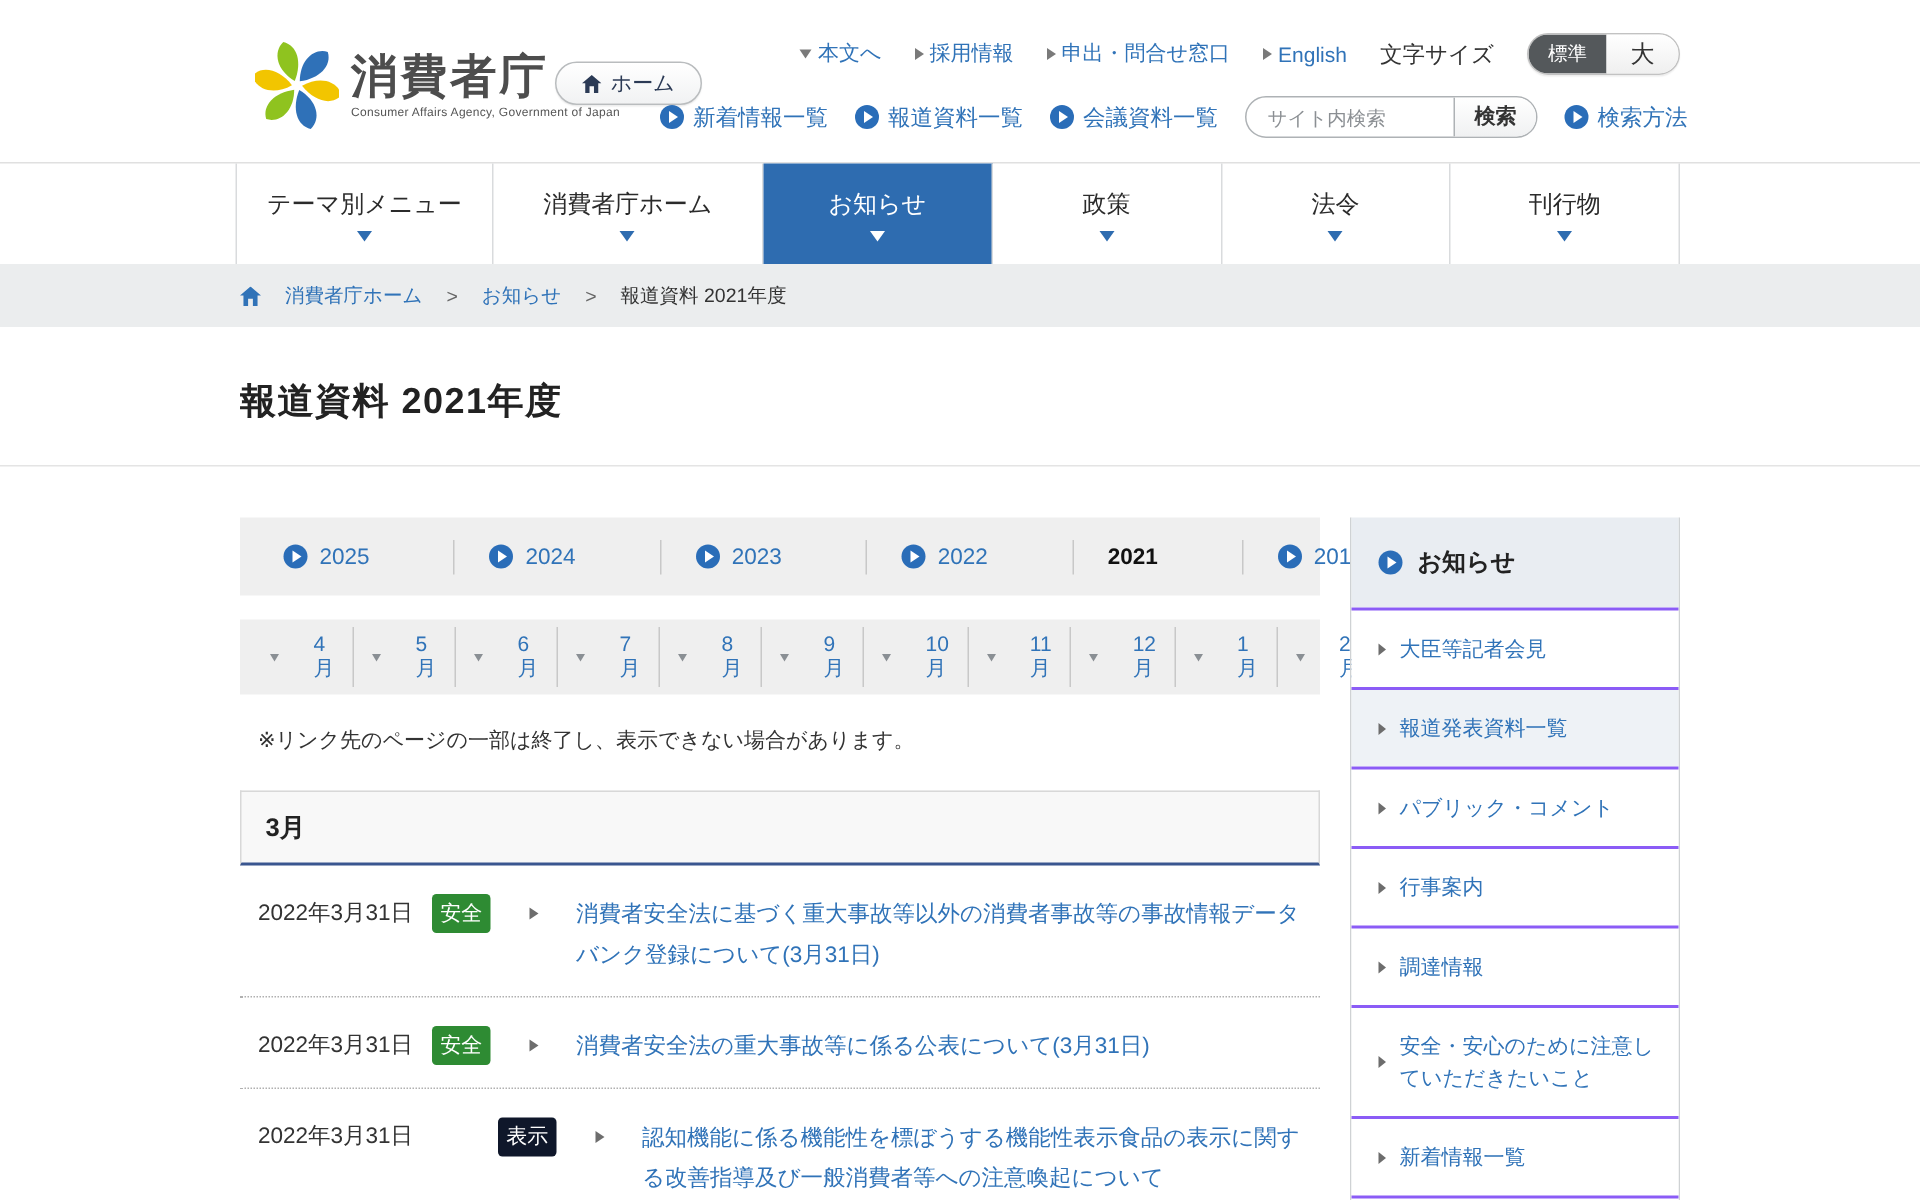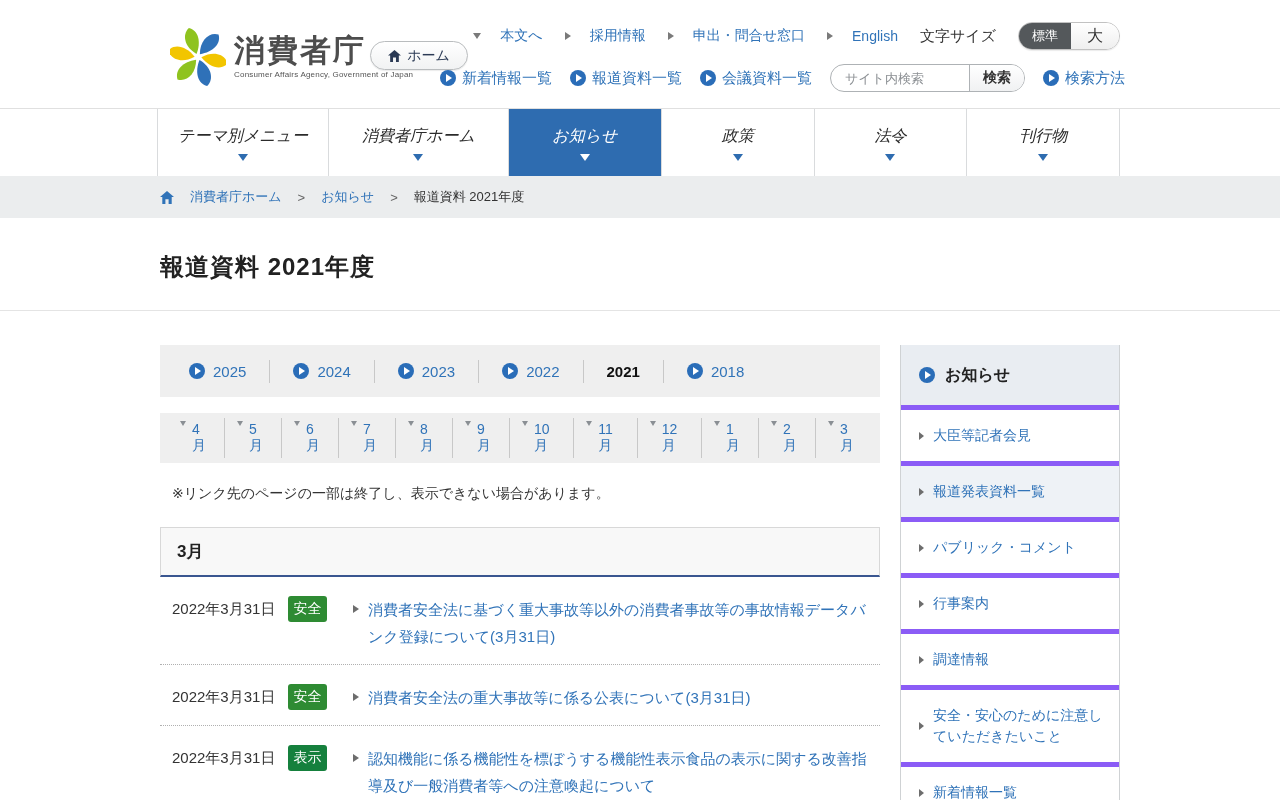--- a/index.html
+++ b/index.html
@@ -11,40 +11,40 @@
   .logo { position:absolute; left:170px; top:28px; display:flex; align-items:center; }
   .logo-text { margin-left:8px; }
   .agency-name { font-size:31px; font-weight:bold; color:#4d4d4d; letter-spacing:2px; line-height:1; }
   .agency-sub { font-size:8px; color:#555; margin-top:4px; letter-spacing:0.2px; }
   .home-btn { position:absolute; left:370px; top:41px; width:98px; height:29px;
     border:1px solid #b9bcbe; border-radius:15px; background:linear-gradient(#fff,#f1f2f3);
     display:flex; align-items:center; justify-content:center; gap:6px;
     font-size:14px; color:#2b3a55; box-shadow:0 1px 1px rgba(0,0,0,.08); cursor:pointer; }
 
   .utility-row { position:absolute; top:22px; right:160px; display:flex; align-items:center; gap:22px; font-size:14px; }
-  .u-link { display:flex; align-items:center; gap:19px; color:#3073b8; cursor:pointer; }
+  .u-link { display:flex; align-items:center; gap:4px; color:#3073b8; cursor:pointer; }
   .tri-down { width:0; height:0; border-left:4px solid transparent; border-right:4px solid transparent; border-top:6px solid #7a7a7a; display:inline-block; }
   .tri-right { width:0; height:0; border-top:4px solid transparent; border-bottom:4px solid transparent; border-left:6px solid #7a7a7a; display:inline-block; }
   .fontsize-label { color:#333; font-size:15px; }
   .fontsize-pill { display:flex; height:28px; border:1px solid #c2c2c2; border-radius:15px; overflow:hidden; box-shadow:0 1px 1px rgba(0,0,0,.08); }
   .fs-std { width:52px; background:#54585b; color:#fff; display:flex; align-items:center; justify-content:center; font-size:13px; cursor:pointer; }
   .fs-large { width:48px; background:linear-gradient(#fff,#efefef); color:#333; display:flex; align-items:center; justify-content:center; font-size:16px; cursor:pointer; }
 
   .quick-row { position:absolute; top:64px; right:155px; display:flex; align-items:center; gap:18px; font-size:15px; }
   .circle-arrow { width:16px; height:16px; border-radius:50%; background:#2a6db8; display:inline-flex; align-items:center; justify-content:center; flex:none; }
   .circle-arrow::after { content:""; width:0; height:0; border-top:4px solid transparent; border-bottom:4px solid transparent; border-left:6px solid #fff; margin-left:2px; }
   .q-link { display:flex; align-items:center; gap:6px; color:#3073b8; cursor:pointer; }
   .searchbox { display:flex; height:28px; border:1px solid #aeb2b5; border-radius:15px; overflow:hidden; background:#fff; }
   .searchbox input { border:none; outline:none; width:138px; padding:0 0 0 14px; font-size:13px; color:#333; background:transparent; }
   .searchbox input::placeholder { color:#8b8f93; }
   .search-btn { border:none; border-left:1px solid #aeb2b5; background:linear-gradient(#fff,#f0f1f2);
     padding:0 13px; font-size:14px; font-weight:bold; color:#333; cursor:pointer; }
 
   
-  .mainnav { position:absolute; top:108px; left:0; width:1280px; height:68px; border-top:1px solid #e0e0e0; background:#fff;font-style:italic; }
+  .mainnav { position:absolute; top:108px; left:0; width:1280px; height:68px; border-top:1px solid #e0e0e0; background:#fff; }
   .mainnav-inner { position:absolute; left:157px; width:963px; height:68px; display:flex; }
   .nav-cell { flex:1 1 0; border-right:1px solid #d9dbdd; display:flex; flex-direction:column; align-items:center; justify-content:center; gap:7px; cursor:pointer; }
   .nav-cell:first-child { border-left:1px solid #d9dbdd; flex-grow:1.12; }
   .nav-cell:nth-child(2) { flex-grow:1.18; }
   .nav-cell .lbl { font-size:16px; color:#2b2b2b; }
   .nav-cell .tri { width:0; height:0; border-left:5px solid transparent; border-right:5px solid transparent; border-top:7px solid #2e6cb0; }
   .nav-cell.active { background:#2e6cb0; }
   .nav-cell.active .lbl { color:#fff; }
   .nav-cell.active .tri { border-top-color:#fff; }
 
@@ -57,46 +57,46 @@
 
   
   .title-band { position:absolute; top:218px; left:0; width:1280px; height:93px; border-bottom:1px solid #e4e4e4; background:#fff; }
   .page-title { position:absolute; left:160px; top:33px; font-size:24px; font-weight:bold; color:#222; letter-spacing:1px; }
 
   
   .main-col { position:absolute; left:160px; top:345px; width:720px; }
   .graybox { background:#efefef; display:flex; align-items:center; }
   .year-box { height:52px; padding:0 6px; }
   .year-item { display:flex; align-items:center; gap:8px; padding:3px 23px; font-size:15px; color:#3073b8; cursor:pointer; }
-  .year-item + .year-item { border-left:1px solid #c8c8c8; }
+  .year-item + .year-item { border-left:1px solid #c8c8c8;margin-left:33px; }
   .year-item.current { color:#111; font-weight:bold; cursor:default; }
   .month-box { height:50px; margin-top:16px; padding:0 8px; }
-  .month-item { display:flex; align-items:flex-start; gap:6px; padding:3px 12px; font-size:14px; color:#3073b8; cursor:pointer; }
+  .month-item { display:flex; align-items:center; gap:23px; padding:3px 12px; font-size:14px; color:#3073b8; cursor:pointer; }
   .month-item + .month-item { border-left:1px solid #c8c8c8; }
   .month-item .tri-down { border-top-width:5px; border-left-width:3.5px; border-right-width:3.5px; border-top-color:#8a8f94; }
   .note { margin-top:22px; padding-left:12px; font-size:14px; color:#333; }
 
   .month-heading { margin-top:24px; height:50px; background:#f8f8f8; border:1px solid #d8d8d8;
     border-bottom:2px solid #3a5690; display:flex; align-items:center; padding-left:16px;
     font-size:17px; font-weight:bold; color:#222; }
 
   .news-row { display:flex; align-items:flex-start; padding:19px 0 14px 12px; border-bottom:1px dotted #b0b0b0; }
   .news-date { width:116px; flex:none; font-size:15px; color:#333; line-height:26px; }
   .badge { width:39px; height:26px; flex:none; border-radius:3px; color:#fff; font-size:14px;
     display:flex; align-items:center; justify-content:center; margin-right:26px; }
-  .b-green { background:#2e8b33; } .b-gold { background:#15803d; }
+  .b-green { background:#2e8b33; } .b-gold { background:#0f172a;margin-left:44px; }
   .news-title { flex:1; display:flex; gap:9px; }
   .news-title .tri-right { margin-top:9px; border-left-color:#6d6d6d; flex:none; }
-  .news-title a { font-size:15px; line-height:27px; color:#3073b8; text-decoration:none; cursor:pointer; }
+  .news-title a { font-size:15px; line-height:27px; color:#3073b8; text-decoration:none; cursor:pointer;margin-left:16px; }
 
   
   .sidebar { position:absolute; left:900px; top:345px; width:220px; border:1px solid #cfd2d4; border-top:none; }
   .side-head { height:60px; background:#e9edf2; display:flex; align-items:center; gap:10px; padding-left:18px;
     font-size:16px; font-weight:bold; color:#222; }
-  .side-item { display:flex; align-items:center; gap:9px; padding:15px 10px 15px 18px; border-top:5px solid #8b5cf6;
+  .side-item { display:flex; align-items:center; gap:9px; padding:15px 10px 15px 18px; border-top:2px solid #8b5cf6;
     font-size:14px; color:#3073b8; line-height:21px; cursor:pointer; background:#fff; }
   .side-item .tri-right { border-left-color:#6d6d6d; border-top-width:4px; border-bottom-width:4px; border-left-width:5px; flex:none; }
   .side-item.current { background:#eef2f6; }
 </style>
 </head>
 <body>
 
 <div class="page">
 
   <div class="logo">

